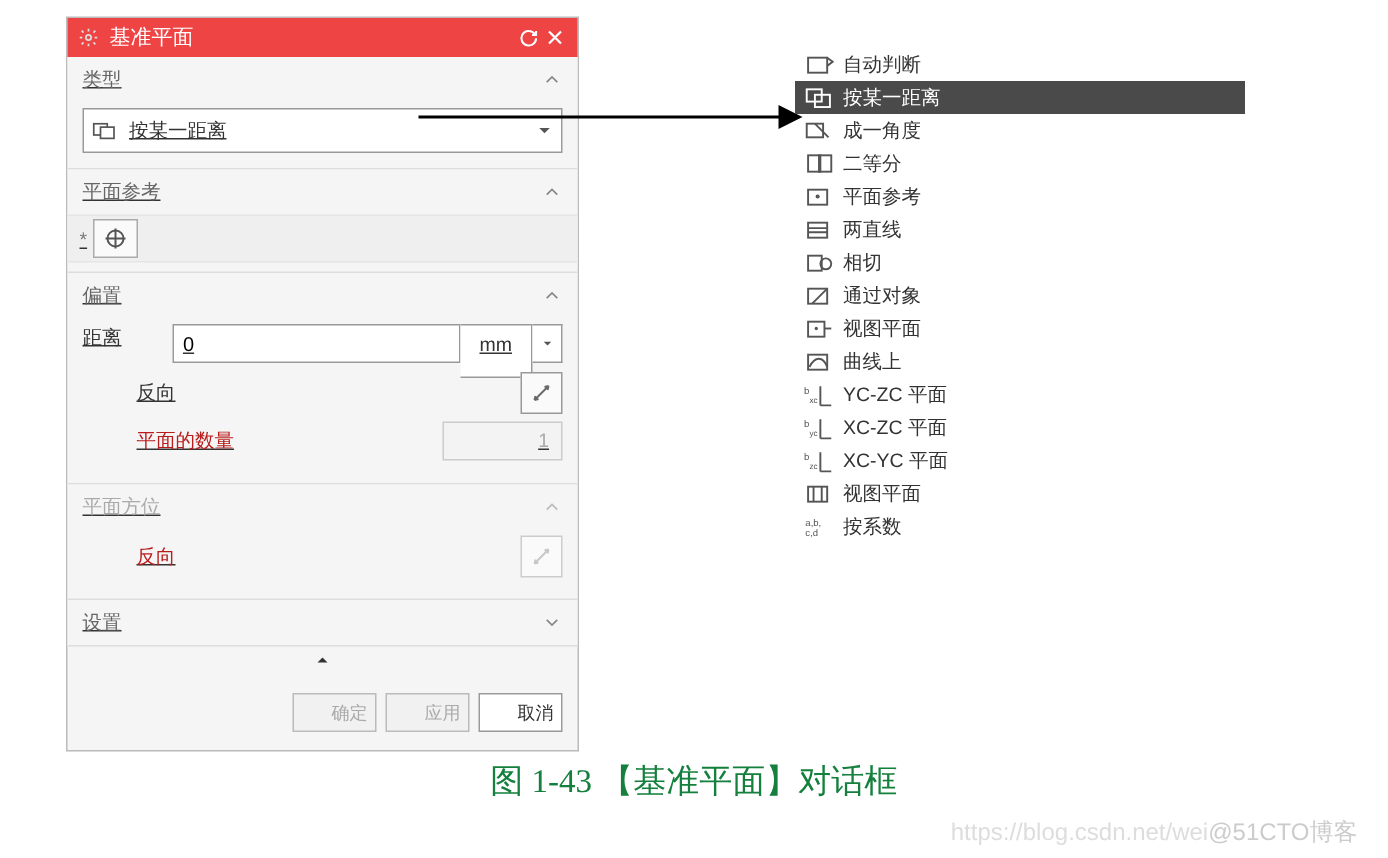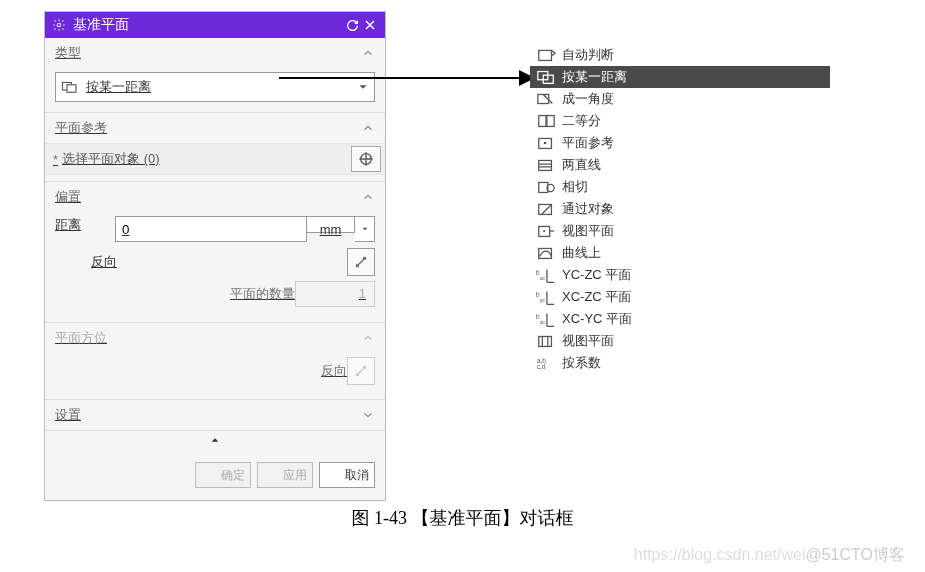--- a/index.html
+++ b/index.html
@@ -1,71 +1,71 @@
 <!DOCTYPE html>
 <html><head>
 <meta charset="utf-8">
 <style>
   * { box-sizing: border-box; margin: 0; padding: 0; font-family: "Microsoft YaHei", Arial, sans-serif; }
   body { background: #fff; width: 925px; height: 572px; position: relative; font-size: 13px; color: #333; }
 
   .dialog { position: absolute; left: 44px; top: 11px; width: 342px; border: 1px solid #bbb; background: #f5f5f5; }
-  .titlebar { background: #6d28d9; color: #fff; display: flex; align-items: center; padding: 4px 6px; }
+  .titlebar { background: #ef4444; color: #fff; display: flex; align-items: center; padding: 4px 6px; }
   .titlebar .t-icon { width: 16px; height: 16px; margin-right: 6px; display:flex;align-items:center;justify-content:center; }
   .titlebar .t-title { flex: 1; font-size: 14px; }
   .titlebar .t-btn { width: 18px; height: 18px; display:flex;align-items:center;justify-content:center;user-select:none; }
   .titlebar .t-btn svg { stroke:#fff; }
 
   .section { background:#f5f5f5;text-decoration:underline; }
   .sec-header { display:flex; align-items:center; justify-content:space-between; padding:6px 10px; color:#666; font-size:13px; }
   .sec-header.muted { color:#aaa; }
   .chevron { width:14px; height:14px; }
   .sec-body { padding:4px 10px 10px 10px; border-bottom:1px solid #ddd; }
 
   .dropdown { display:flex; align-items:center; border:1px solid #999; background:#fff; height:30px; padding:0 4px; user-select:none; }
   .dropdown .dd-icon { width:20px; height:20px; margin-right:6px; display:flex;align-items:center;justify-content:center; }
   .dropdown .dd-text { flex:1; }
   .dropdown .dd-arrow { width:14px; }
 
   .row { display:flex; align-items:center; height:28px; margin-bottom:4px;margin-left:36px; }
   .row .label { flex:1; }
-  .row .label.muted { color:#737373;text-align:right; }
+  .row .label.muted { color:#b91c1c; }
   .row .btn-sq { width:28px; height:28px; border:1px solid #999; background:#fafafa; display:flex;align-items:center;justify-content:center; }
   .row .btn-sq.disabled { border-color:#ccc; }
   .row .btn-sq svg { opacity:0.8; }
 
   .selectbar { display:flex; align-items:center; height:32px; border-bottom:1px solid #e5e5e5; border-top:1px solid #e5e5e5; background:#efefef; padding:0 4px 0 8px; }
   .selectbar .star { color:#777; margin-right:4px; }
   .selectbar .seltext { flex:1; color:#555; }
   .selectbar .selbtn { width:30px; height:26px; border:1px solid #aaa; background:#fafafa; display:flex;align-items:center;justify-content:center; }
 
   .inputrow { display:flex; height:28px; margin-bottom:4px; }
   .inputrow .label { width:60px; }
   .inputrow .num { flex:1; height:26px; border:1px solid #999; padding:0 6px; background:#fff; text-align:left; }
-  .inputrow .unit { width:48px; height:17px; line-height:26px; text-align:center; border:1px solid #999; border-left:none; background:#fff; }
+  .inputrow .unit { width:48px; height:36px; line-height:26px; text-align:center; border:1px solid #999; border-left:none; background:#fff; }
   .inputrow .combo-arrow { width:20px; height:26px; border:1px solid #999; border-left:none; background:#fff; display:flex;align-items:center;justify-content:center; }
 
   .countbox { width:80px; height:26px; border:1px solid #ccc; background:#f3f3f3; color:#aaa; text-align:right; padding:0 8px; line-height:24px; }
 
   .collapse-bar { text-align:center; padding:2px 0 6px 0; color:#444; user-select:none; }
   .button-row { display:flex; justify-content:flex-end; gap:6px; padding:8px 10px 12px 10px; }
   .button-row .dlg-btn { width:56px; height:26px; border:1px solid #bbb; background:#f1f1f1; color:#aaa; font-size:12px;padding-left:20px; }
   .button-row .dlg-btn.enabled { color:#333; background:#fff; border-color:#999; }
 
   
-  .menu { position:absolute; left:530px; top:44px; width:300px; }
+  .menu { position:absolute; left:530px; top:32px; width:300px; }
   .menu-item { display:flex; align-items:center; height:22px; padding:0 6px; font-size:13px; }
   .menu-item .mi-icon { width:20px; height:16px; margin-right:6px; display:flex;align-items:center;justify-content:center; }
   .menu-item.selected { background:#4a4a4a; color:#fff; }
 
   
   .arrow-conn { position:absolute; left:279px; top:77px; height:2px; background:#000; }
   .arrow-head { position:absolute; top:70px; width:0; height:0; border-top:8px solid transparent; border-bottom:8px solid transparent; border-left:16px solid #000; }
 
-  .caption { position:absolute; left:0; right:0; top:506px; text-align:center; font-family: "SimSun", serif; font-size:18px; color:#000000; }
+  .caption { position:absolute; left:0; right:0; top:506px; text-align:center; font-family: "SimSun", serif; font-size:22px; color:#15803d; }
   .watermark { position:absolute; right:20px; bottom:6px; color:#ccc; font-size:16px; }
   .wm-gray { color:#ddd; }
 </style>
 </head>
 <body>
 
 <div class="dialog">
   <div class="titlebar">
     <span class="t-icon">
       <svg width="14" height="14" viewBox="0 0 24 24" fill="none" stroke="#ddd" stroke-width="2">
@@ -113,21 +113,20 @@
   <div class="section">
     <div class="sec-header">
       <span>平面参考</span>
       <svg class="chevron" viewBox="0 0 24 24" fill="none" stroke="#888" stroke-width="2">
           <path d="M6 15l6-6 6 6"></path>
         </svg>
     </div>
     <div class="sec-body" style="padding:0 0 6px 0;">
       <div class="selectbar">
         <span class="star">*</span>
-        <span class="seltext">选择平面对象 (0)</span>
         <span class="selbtn">
           <svg width="16" height="16" viewBox="0 0 24 24" fill="none" stroke="#555" stroke-width="2">
               <circle cx="12" cy="12" r="8"></circle>
               <path d="M12 2v20M2 12h20"></path>
             </svg>
         </span>
       </div>
     </div>
   </div>
 

